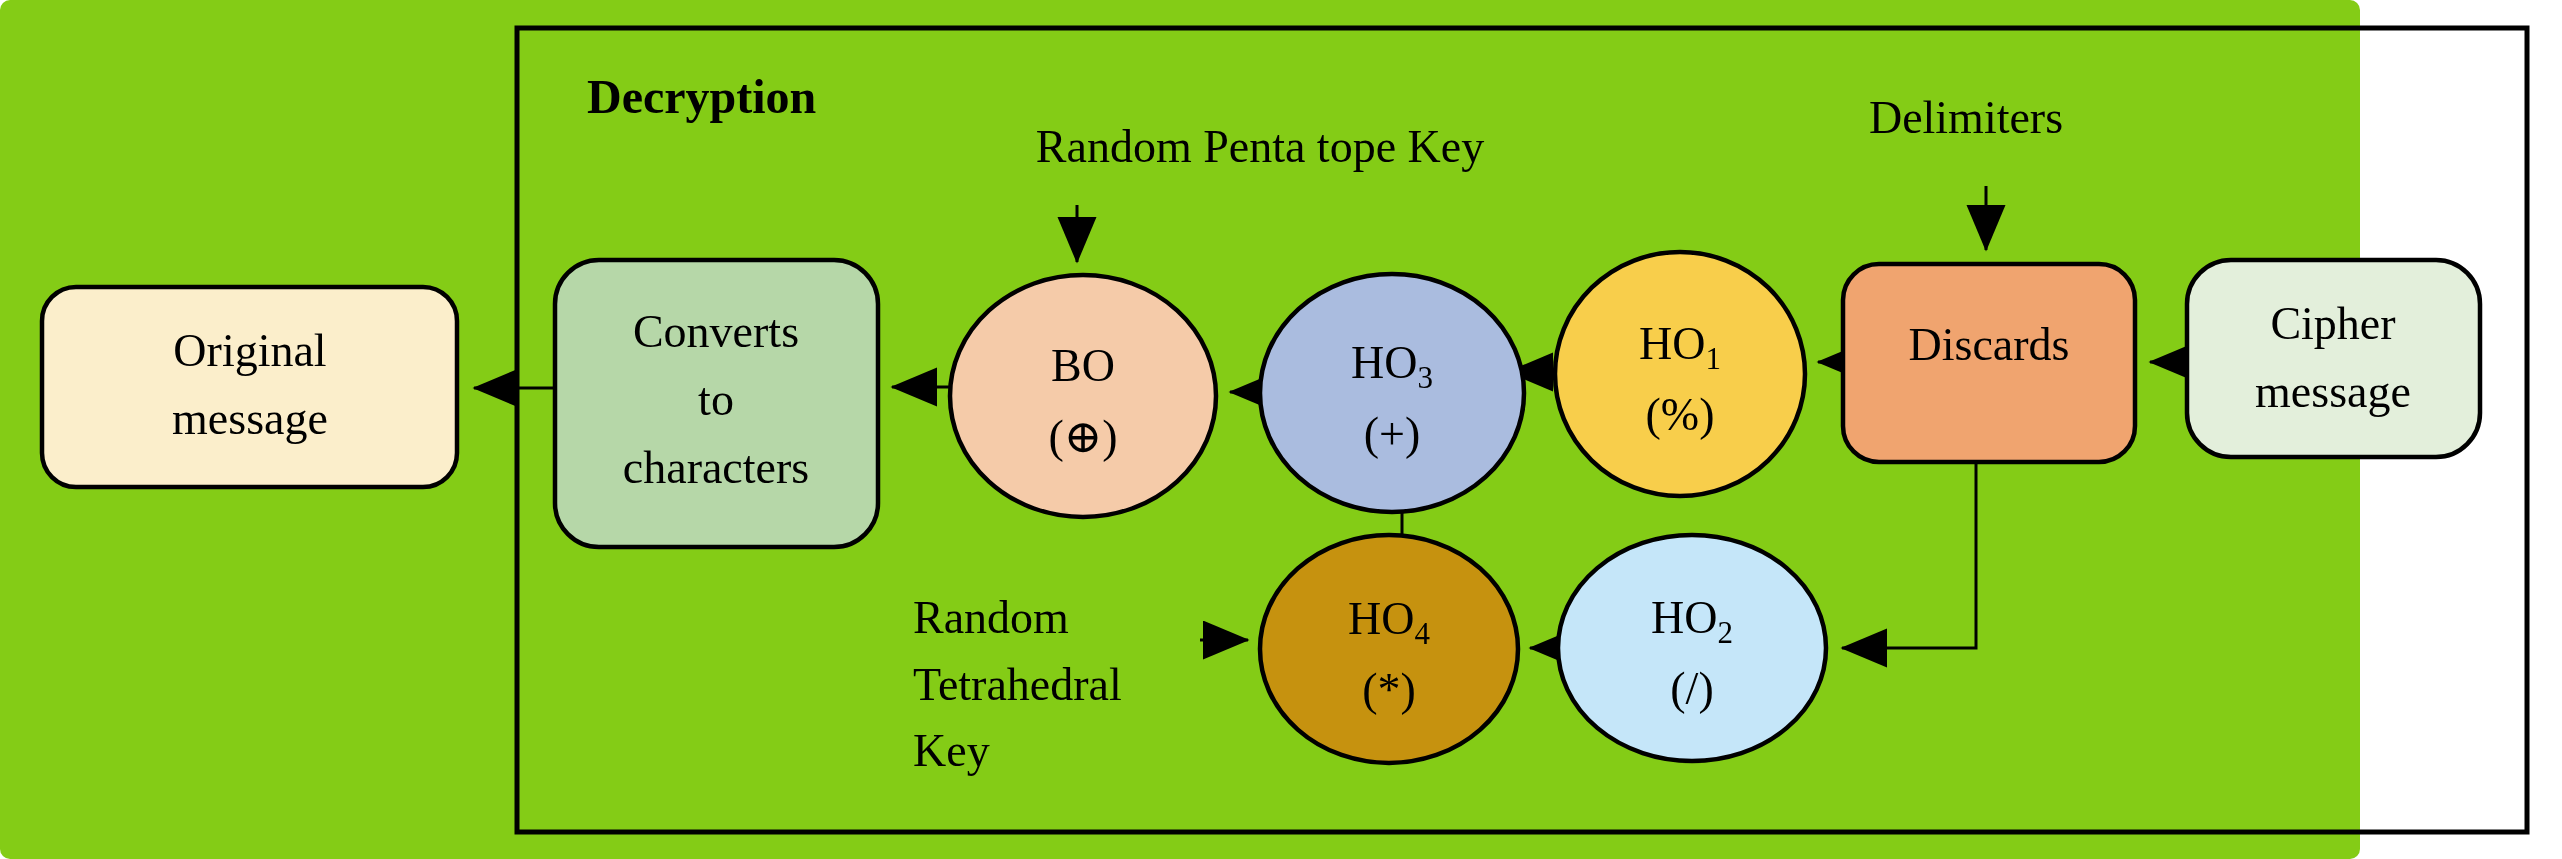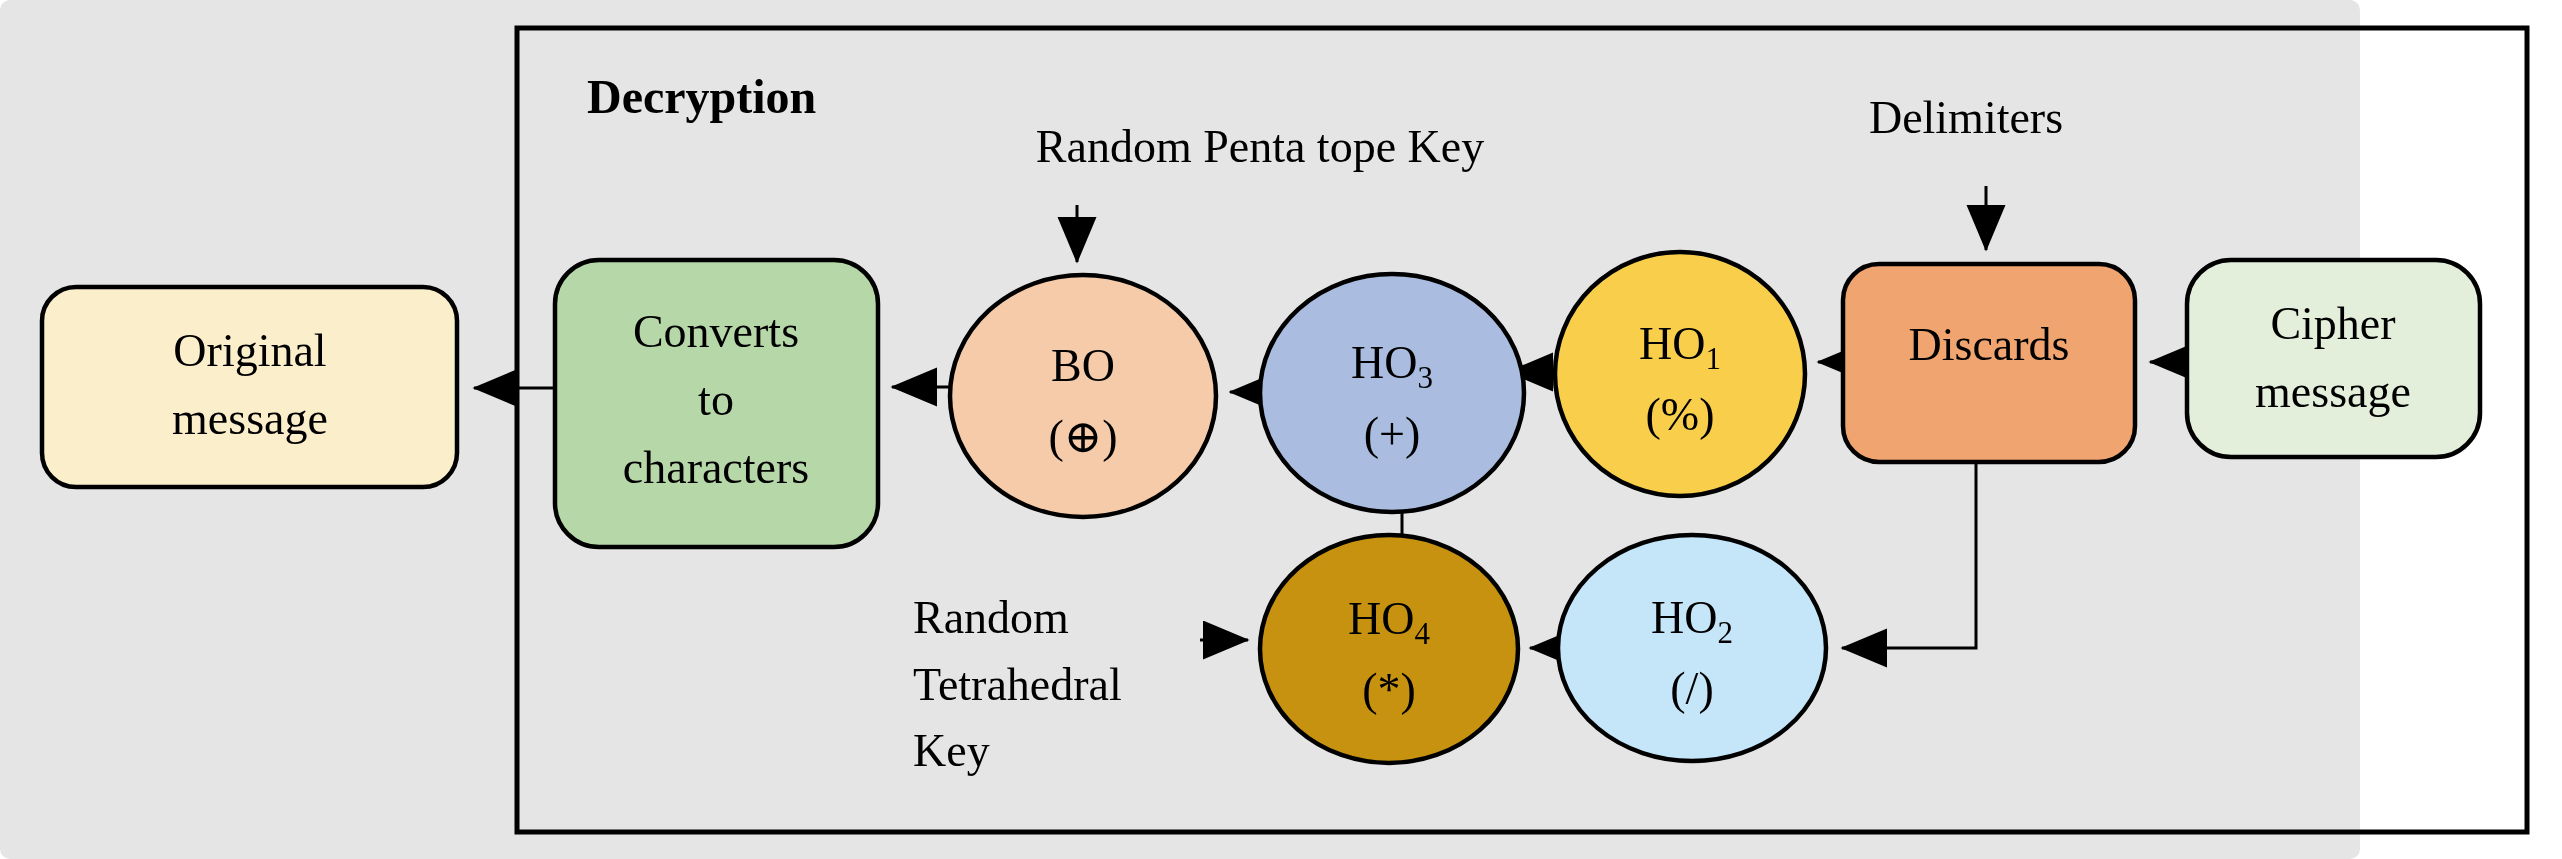--- a/index.html
+++ b/index.html
@@ -3,21 +3,21 @@
 <meta charset="utf-8">
 <style>
   html, body {
     margin: 0;
     padding: 0;
     background: #ffffff;
   }
   .diagram-wrap {
     width: 2360px;
     height: 859px;
-    background: #e5e5e5;
+    background: #84cc16;
     position: relative;
     border-radius: 10px;
   }
   svg {
     display: block;
   }
   text {
     font-family: "Liberation Serif", "DejaVu Serif", serif;
     fill: #000000;
   }

